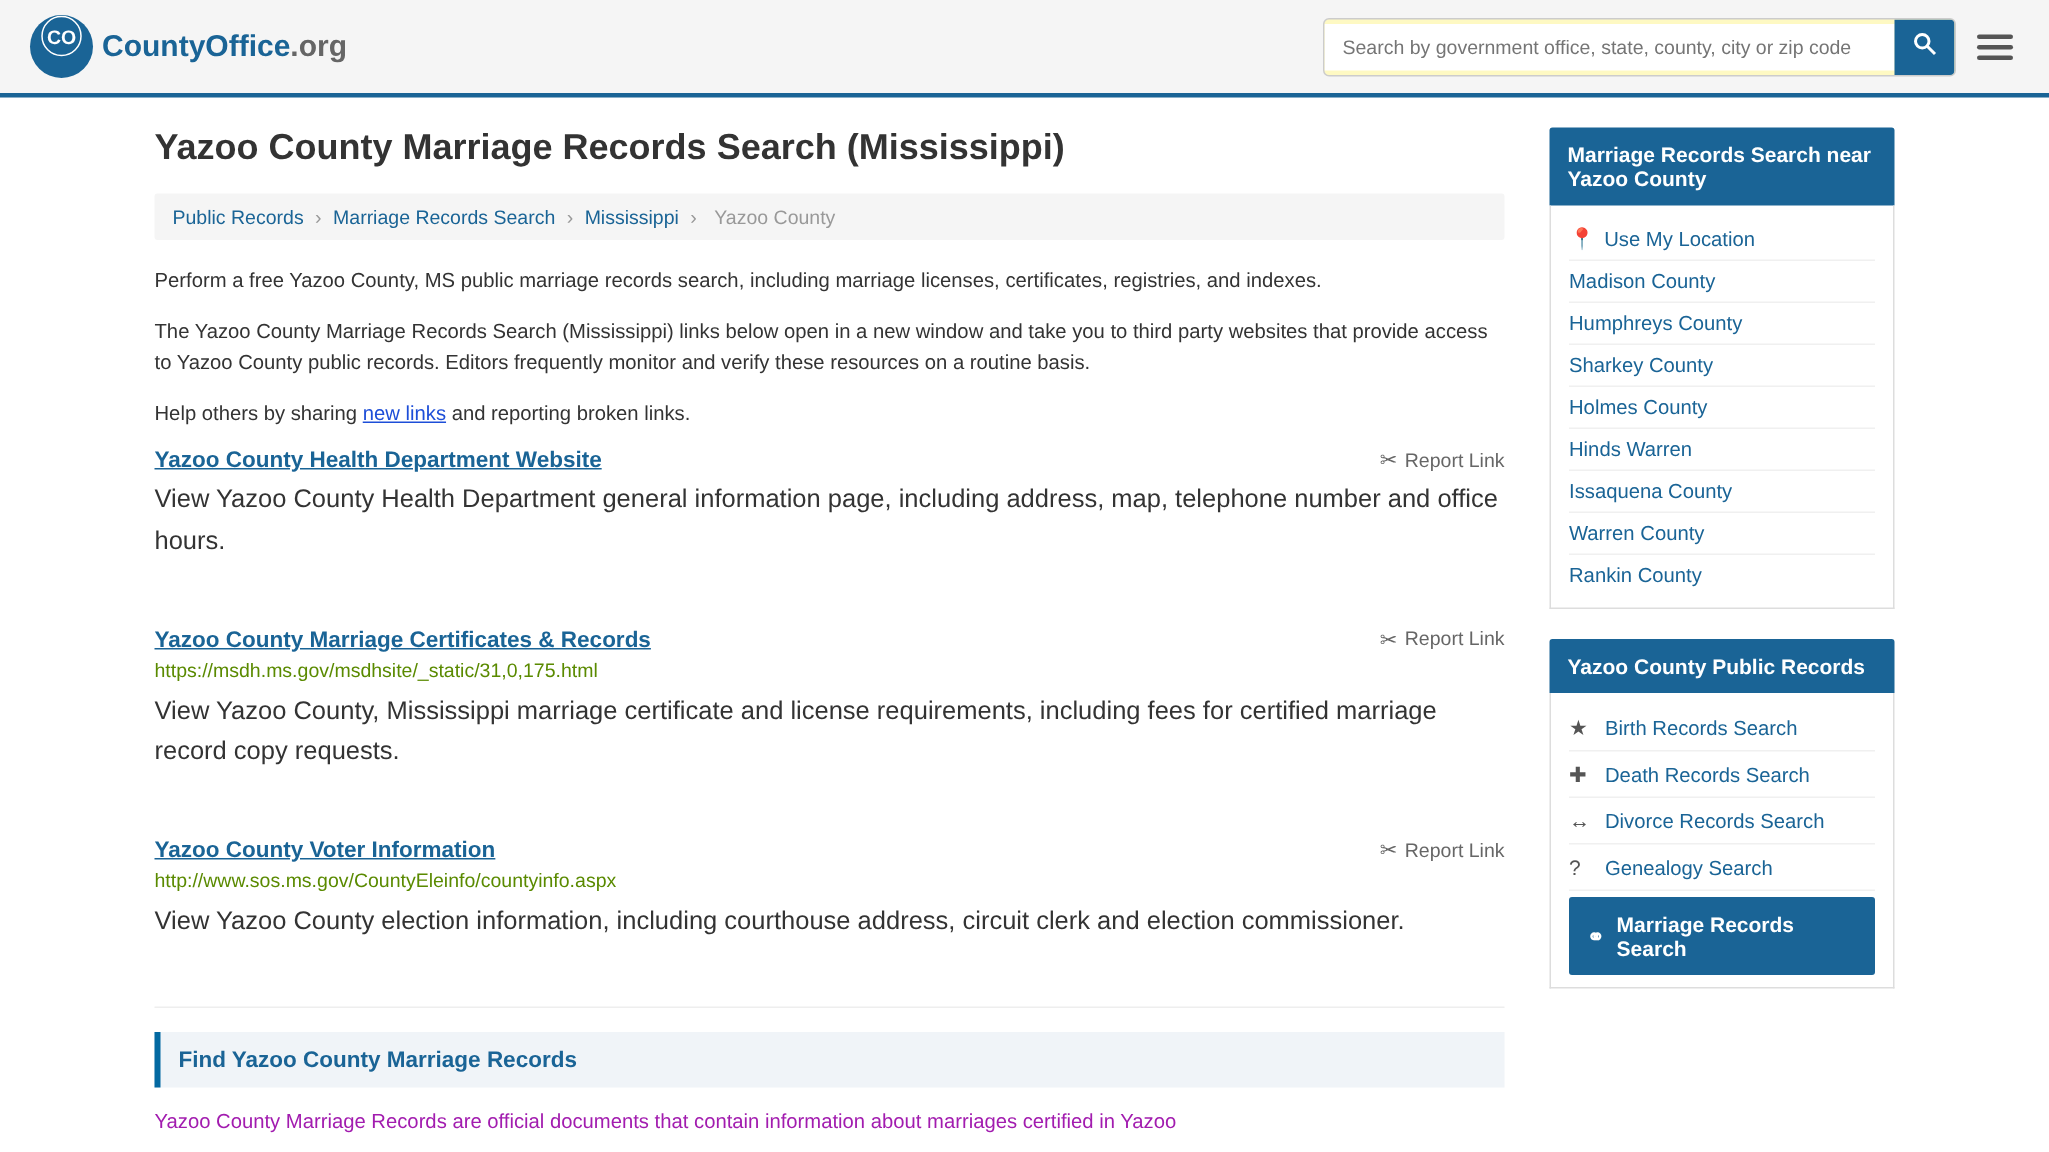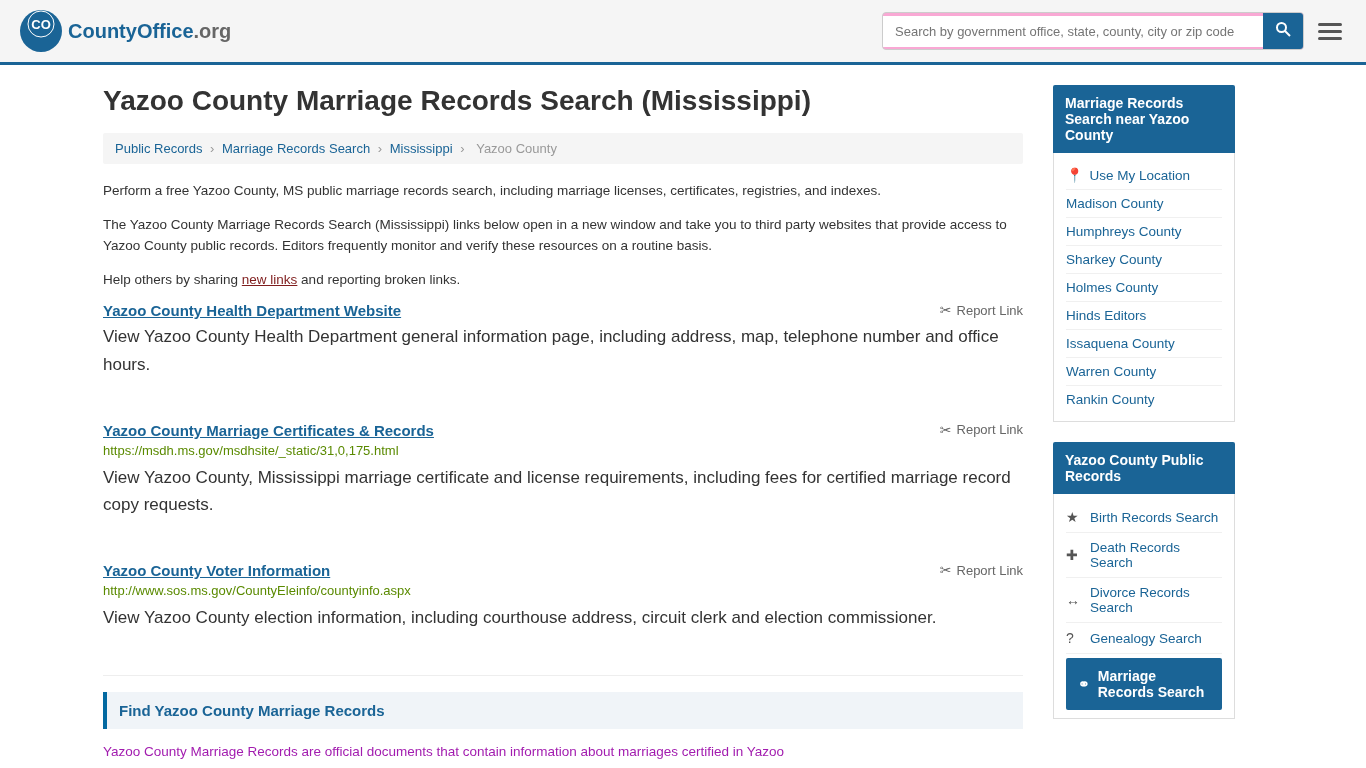--- a/index.html
+++ b/index.html
@@ -44,21 +44,21 @@
       display: flex;
       align-items: center;
       gap: 10px;
     }
     .search-bar {
       display: flex;
       align-items: center;
       border: 1px solid #ccc;
       border-radius: 4px;
       overflow: hidden;
-      background: #f9a8d4;
+      background: #fef9c3;
     }
     .search-bar input {
       width: 380px;
       padding: 8px 12px;
       border: none;
       outline: none;
       font-size: 13px;
       color: #999;
     }
     .search-btn {
@@ -94,27 +94,27 @@
       margin: 0 auto;
       padding: 20px 20px;
       display: flex;
       gap: 30px;
     }
     .main-content {
       flex: 1;
       max-width: 920px;
     }
     .sidebar {
-      width: 182px;
+      width: 230px;
       flex-shrink: 0;
     }
 
     
     .page-title {
-      font-size: 28px;
+      font-size: 24px;
       font-weight: bold;
       color: #333;
       margin-bottom: 16px;
     }
 
     
     .breadcrumb {
       background: #f5f5f5;
       padding: 8px 12px;
       font-size: 13px;
@@ -129,21 +129,21 @@
     .breadcrumb span { color: #999; margin: 0 4px; }
 
     
     .desc-text {
       font-size: 13.5px;
       line-height: 1.6;
       color: #333;
       margin-bottom: 12px;
     }
     .desc-text a {
-      color: #7f1d1d;
+      color: #1d4ed8;
     }
 
     
     .result-item {
       margin-bottom: 24px;
       padding-bottom: 20px;
     }
     .result-title {
       font-size: 15px;
       font-weight: bold;
@@ -394,21 +394,21 @@
         <div class="sidebar-item">
           <a href="#">Humphreys County</a>
         </div>
         <div class="sidebar-item">
           <a href="#">Sharkey County</a>
         </div>
         <div class="sidebar-item">
           <a href="#">Holmes County</a>
         </div>
         <div class="sidebar-item">
-          <a href="#">Hinds Editors</a>
+          <a href="#">Hinds Warren</a>
         </div>
         <div class="sidebar-item">
           <a href="#">Issaquena County</a>
         </div>
         <div class="sidebar-item">
           <a href="#">Warren County</a>
         </div>
         <div class="sidebar-item">
           <a href="#">Rankin County</a>
         </div>

